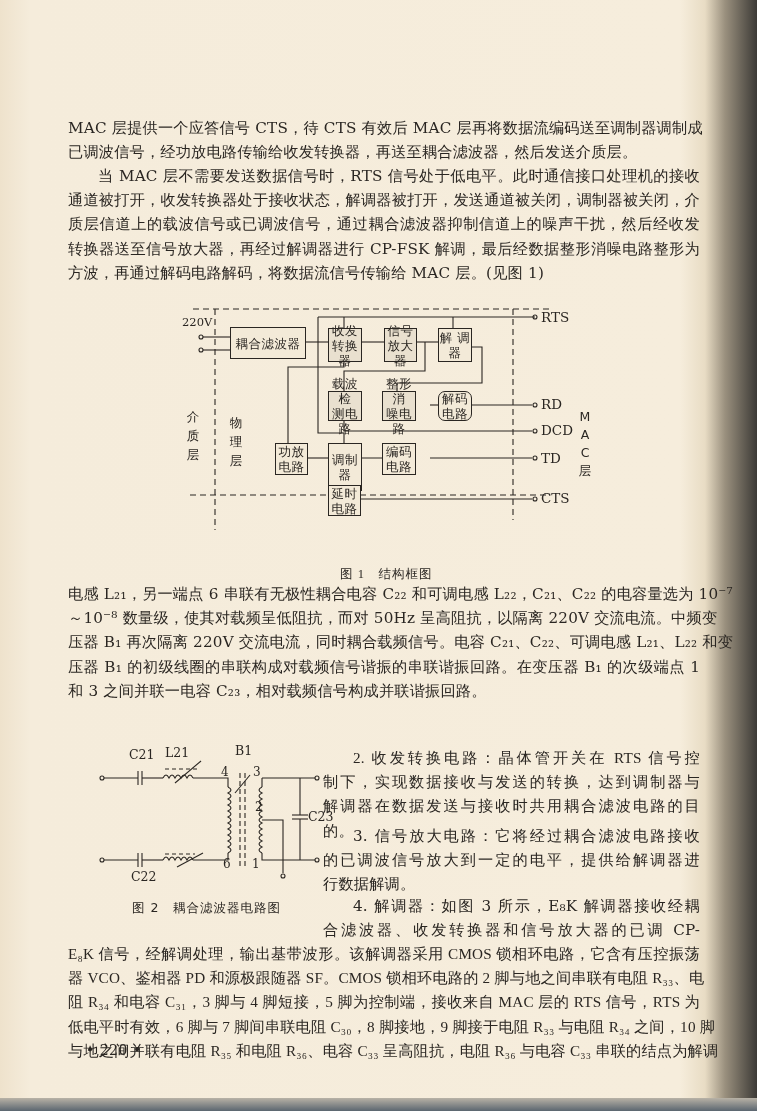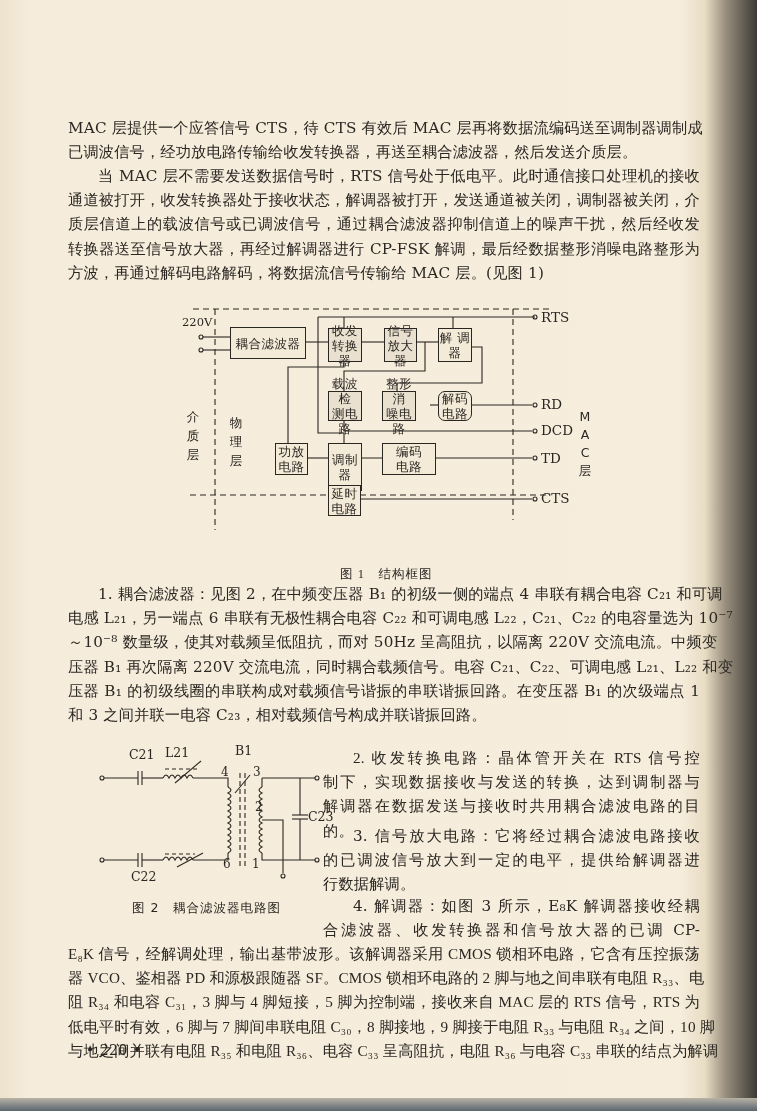--- a/index.html
+++ b/index.html
@@ -151,21 +151,21 @@
   </div>
 
   <div class="blk light" style="left:115px;top:148px;width:33px;height:32px;flex-direction:column;">
     <span>功放</span>
     <span>电路</span>
   </div>
   <div class="blk light" style="left:168px;top:148px;width:34px;height:48px;flex-direction:column;">
     <span>调制</span>
     <span>器</span>
   </div>
-  <div class="blk light" style="left:222px;top:148px;width:54px;height:32px;flex-direction:column;">
+  <div class="blk light" style="left:222px;top:148px;width:34px;height:32px;flex-direction:column;">
     <span>编码</span>
     <span>电路</span>
   </div>
   <div class="blk light" style="left:168px;top:190px;width:33px;height:31px;flex-direction:column;">
     <span>延时</span>
     <span>电路</span>
   </div>
 
   <div class="sig" style="left:381px;top:14px;">RTS</div>
   <div class="sig" style="left:381px;top:101px;">RD</div>
@@ -186,21 +186,20 @@
   <div class="vlabel" style="left:417px;top:113px;line-height:18px;">
     <div>M</div>
     <div>A</div>
     <div>C</div>
     <div>层</div>
   </div>
 </div>
 <div class="cap" style="left:340px;top:566px;font-family:Liberation Serif, serif;">图 1　结构框图</div>
 
 <div class="para" style="top:582px;">
-  <span class="line" style="padding-left:30px;">1. 耦合滤波器：见图 2，在中频变压器 B₁ 的初级一侧的端点 4 串联有耦合电容 C₂₁ 和可调</span>
   <span class="line">电感 L₂₁，另一端点 6 串联有无极性耦合电容 C₂₂ 和可调电感 L₂₂，C₂₁、C₂₂ 的电容量选为 10⁻⁷</span>
   <span class="line">～10⁻⁸ 数量级，使其对载频呈低阻抗，而对 50Hz 呈高阻抗，以隔离 220V 交流电流。中频变</span>
   <span class="line">压器 B₁ 再次隔离 220V 交流电流，同时耦合载频信号。电容 C₂₁、C₂₂、可调电感 L₂₁、L₂₂ 和变</span>
   <span class="line">压器 B₁ 的初级线圈的串联构成对载频信号谐振的串联谐振回路。在变压器 B₁ 的次级端点 1</span>
   <span class="line last">和 3 之间并联一电容 C₂₃，相对载频信号构成并联谐振回路。</span>
 </div>
 
 <div class="fig2">
   <svg width="230" height="135" viewBox="0 0 230 135">
     <g stroke="#2a2622" stroke-width="1.1" fill="none">

